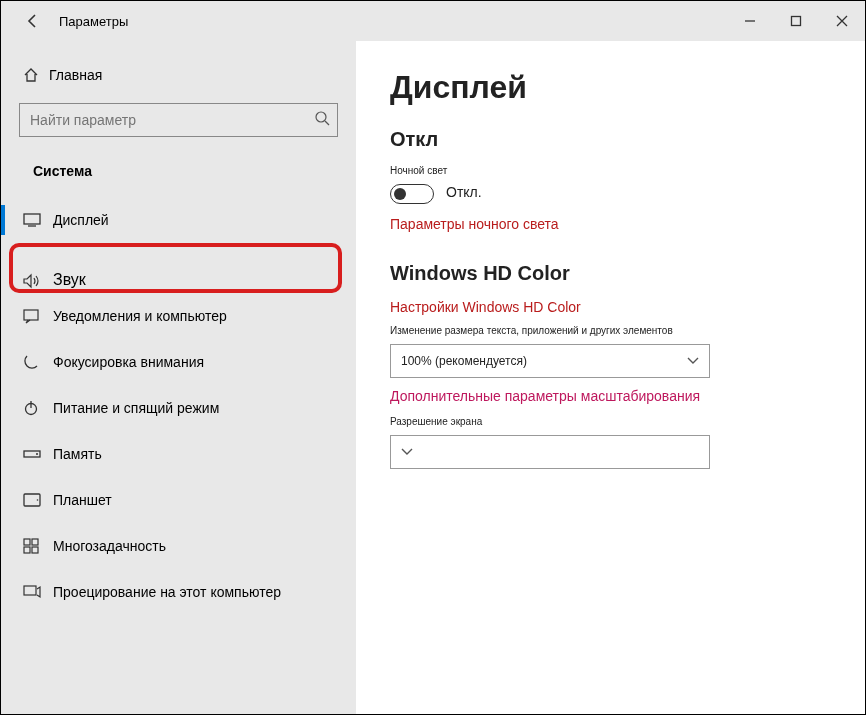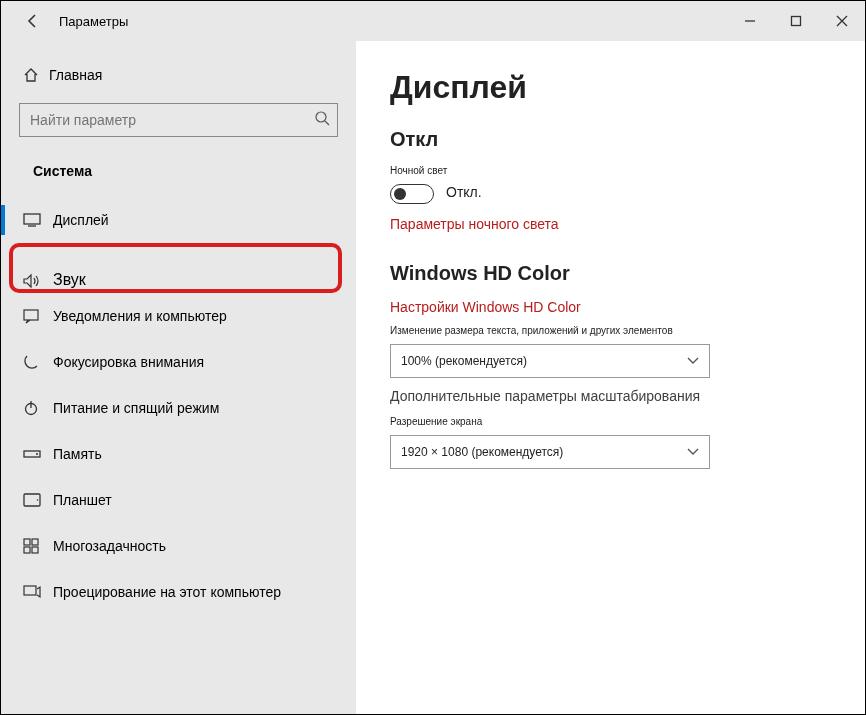--- a/index.html
+++ b/index.html
@@ -320,25 +320,24 @@
 
       <div class="sub">Изменение размера текста, приложений и других элементов</div>
       <div class="dropdown">
         <span>100% (рекомендуется)</span>
         <span class="chev">
           <svg width="12" height="8" viewBox="0 0 12 8">
               <path d="M1 1 L6 6 L11 1" stroke="#555" stroke-width="1.4" fill="none"></path>
             </svg>
         </span>
       </div>
-      <span class="link" style="color:#404040">Дополнительные параметры масштабирования</span>
+      <span class="link" style="color:#be185d">Дополнительные параметры масштабирования</span>
 
       <div class="sub" style="margin-top:12px">Разрешение экрана</div>
       <div class="dropdown">
-        <span>1920 × 1080 (рекомендуется)</span>
         <span class="chev">
           <svg width="12" height="8" viewBox="0 0 12 8">
               <path d="M1 1 L6 6 L11 1" stroke="#555" stroke-width="1.4" fill="none"></path>
             </svg>
         </span>
       </div>
     </div>
   </div>
 </div>
 

